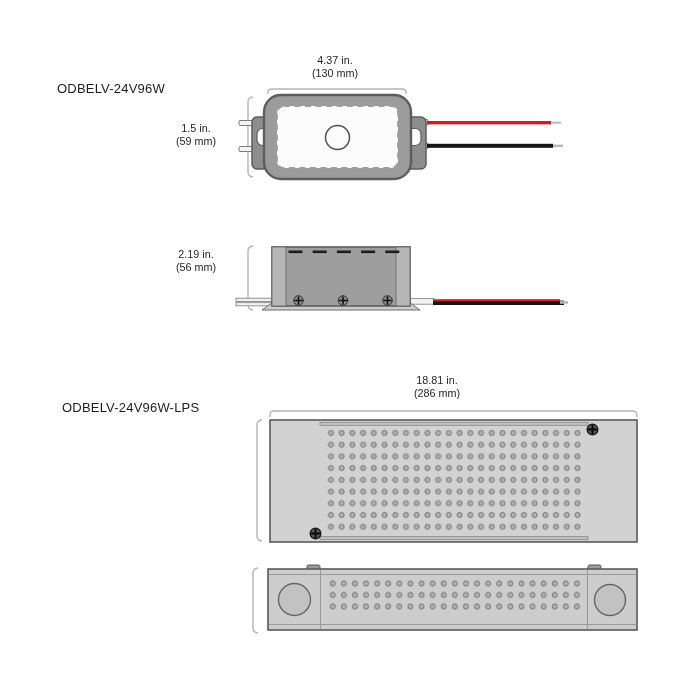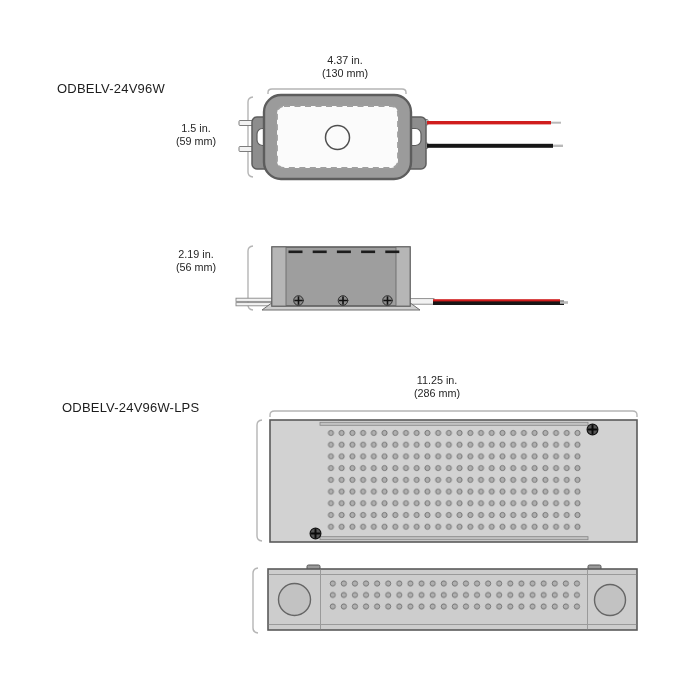--- a/index.html
+++ b/index.html
@@ -138,37 +138,37 @@
 
       <circle cx="294.5" cy="599.5" r="16" fill="#c2c2c2" stroke="#666666" stroke-width="1.4"></circle>
       <circle cx="610" cy="600" r="15.5" fill="#c2c2c2" stroke="#666666" stroke-width="1.4"></circle>
 
       <rect x="327.2" y="578.2" width="255.3" height="34.5" fill="url(#dots-small)"></rect>
     </g>
   </svg>
 
   <div class="model-label" style="left:57px;top:81px">ODBELV-24V96W</div>
 
-  <div class="dim-label dim-center" style="left:280px;top:54px;width:130px">
+  <div class="dim-label dim-center" style="left:270px;top:54px;width:130px">
     <span>4.37 in.</span>
     <span>(130 mm)</span>
   </div>
 
   <div class="dim-label dim-right" style="left:150px;top:122px;width:92px">
     <span>1.5 in.</span>
     <span>(59 mm)</span>
   </div>
 
   <div class="dim-label dim-right" style="left:150px;top:248px;width:92px">
     <span>2.19 in.</span>
     <span>(56 mm)</span>
   </div>
 
   <div class="model-label" style="left:62px;top:400px">ODBELV-24V96W-LPS</div>
 
   <div class="dim-label dim-center" style="left:372px;top:374px;width:130px">
-    <span>11.25 in.</span>
+    <span>18.81 in.</span>
     <span>(286 mm)</span>
   </div>
 
 
 
 </div>
 
 </body></html>

